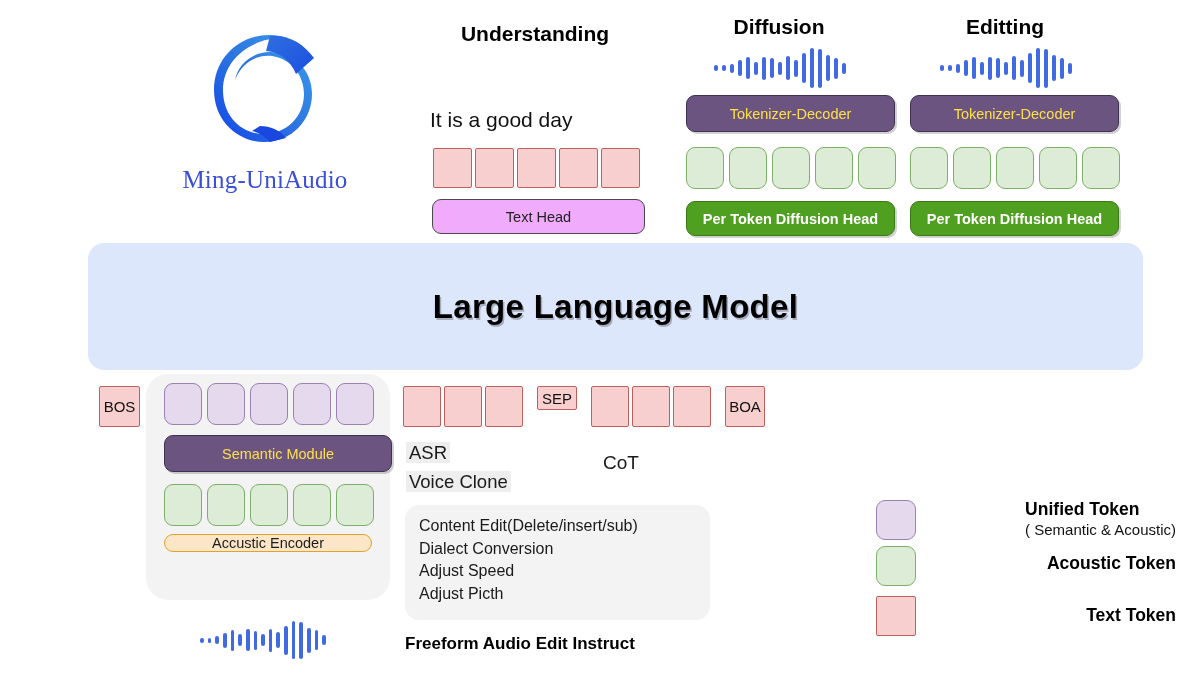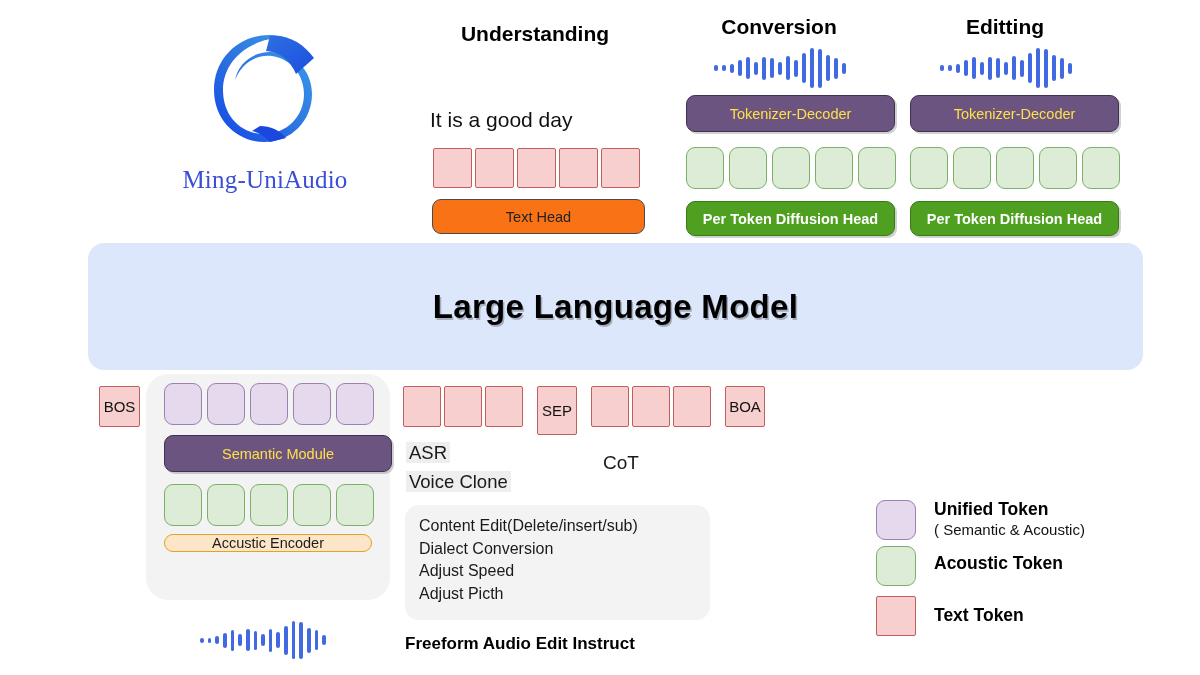--- a/index.html
+++ b/index.html
@@ -34,21 +34,21 @@
   }
   .purple-box{
     background:#6b5480;border:1.6px solid #3f3150;color:#fde047;
     box-shadow:2px 2px 0 rgba(0,0,0,.18);
   }
   .green-btn{
     background:#4f9f20;border:1.6px solid #3a7a15;color:#fff;font-weight:bold;
     box-shadow:2px 2px 0 rgba(0,0,0,.18);
   }
   .texthead-box{
-    background:#f97316;border:1.8px solid #4a4a4a;color:#222;border-radius:9px;
+    background:#f0abfc;border:1.8px solid #4a4a4a;color:#222;border-radius:9px;
     display:flex;align-items:center;justify-content:center;font-size:14.5px;
     box-sizing:border-box;
   }
   .orange-box{
     background:#fde6c8;border:1.8px solid #dfa32a;color:#1d1d1d;border-radius:9px;
     display:flex;align-items:center;justify-content:center;font-size:14.5px;
     box-sizing:border-box;
   }
 
   
@@ -90,21 +90,21 @@
     left:405px;top:505px;width:305px;height:115px;
     background:#f3f3f4;border-radius:14px;padding:10px 14px;box-sizing:border-box;
   }
   #instruct-panel div{font-size:16px;color:#1a1a1a;line-height:1.42;}
   #instruct-caption{
     left:405px;top:634px;font-size:17px;font-weight:bold;color:#000;
   }
 
   
   #legend{left:876px;top:500px;width:300px;}
-  .legend-row{display:flex;align-items:flex-start;margin-bottom:10px;}
+  .legend-row{display:flex;align-items:flex-start;margin-bottom:10px;justify-content:space-between;}
   .legend-swatch{width:38px;height:38px;flex:0 0 38px;margin-right:18px;}
   .legend-txt-main{font-size:17.5px;font-weight:bold;color:#000;line-height:1.1;}
   .legend-txt-sub{font-size:15px;color:#111;line-height:1.25;margin-top:2px;}
 
   
   .wave{display:flex;align-items:center;justify-content:center;}
   .wave span{
     display:block;background:#4169e1;border-radius:2px;width:4px;margin:0 2px;
   }
 </style>
@@ -142,21 +142,21 @@
 <div class="abs row" style="left:433px;top:148px;">
   <div class="tok tok-pink" style="width:39px;height:40px;margin-right:3px;"></div>
   <div class="tok tok-pink" style="width:39px;height:40px;margin-right:3px;"></div>
   <div class="tok tok-pink" style="width:39px;height:40px;margin-right:3px;"></div>
   <div class="tok tok-pink" style="width:39px;height:40px;margin-right:3px;"></div>
   <div class="tok tok-pink" style="width:39px;height:40px;"></div>
 </div>
 
 <div class="abs texthead-box" style="left:432px;top:199px;width:213px;height:35px;">Text Head</div>
 
-<div class="abs col-title" style="left:672px;top:15px;width:214px;">Conversion</div>
+<div class="abs col-title" style="left:672px;top:15px;width:214px;">Diffusion</div>
 
 <div class="abs wave" style="left:712px;top:48px;width:136px;height:40px;">
   <span style="height:6px"></span>
     <span style="height:6px"></span>
     <span style="height:9px"></span>
   <span style="height:16px"></span>
     <span style="height:22px"></span>
     <span style="height:13px"></span>
   <span style="height:23px"></span>
     <span style="height:20px"></span>
@@ -263,21 +263,21 @@
     <span style="height:37px"></span>
     <span style="height:25px"></span>
   <span style="height:20px"></span>
     <span style="height:10px"></span>
 </div>
 
 <div class="abs row" style="left:403px;top:386px;">
   <div class="tok tok-pink" style="width:38px;height:41px;margin-right:3px;"></div>
   <div class="tok tok-pink" style="width:38px;height:41px;margin-right:3px;"></div>
   <div class="tok tok-pink" style="width:38px;height:41px;margin-right:14px;"></div>
-  <div class="tok tok-pink" style="width:40px;height:49px;margin-right:14px;">SEP</div>
+  <div class="tok tok-pink" style="width:40px;height:24px;margin-right:14px;">SEP</div>
   <div class="tok tok-pink" style="width:38px;height:41px;margin-right:3px;"></div>
   <div class="tok tok-pink" style="width:38px;height:41px;margin-right:3px;"></div>
   <div class="tok tok-pink" style="width:38px;height:41px;margin-right:14px;"></div>
   <div class="tok tok-pink" style="width:40px;height:41px;">BOA</div>
 </div>
 
 <div class="abs task-line" style="left:406px;top:441px;">
   <span class="hl">ASR</span>
 </div>
 <div class="abs task-line" style="left:406px;top:470px;">

